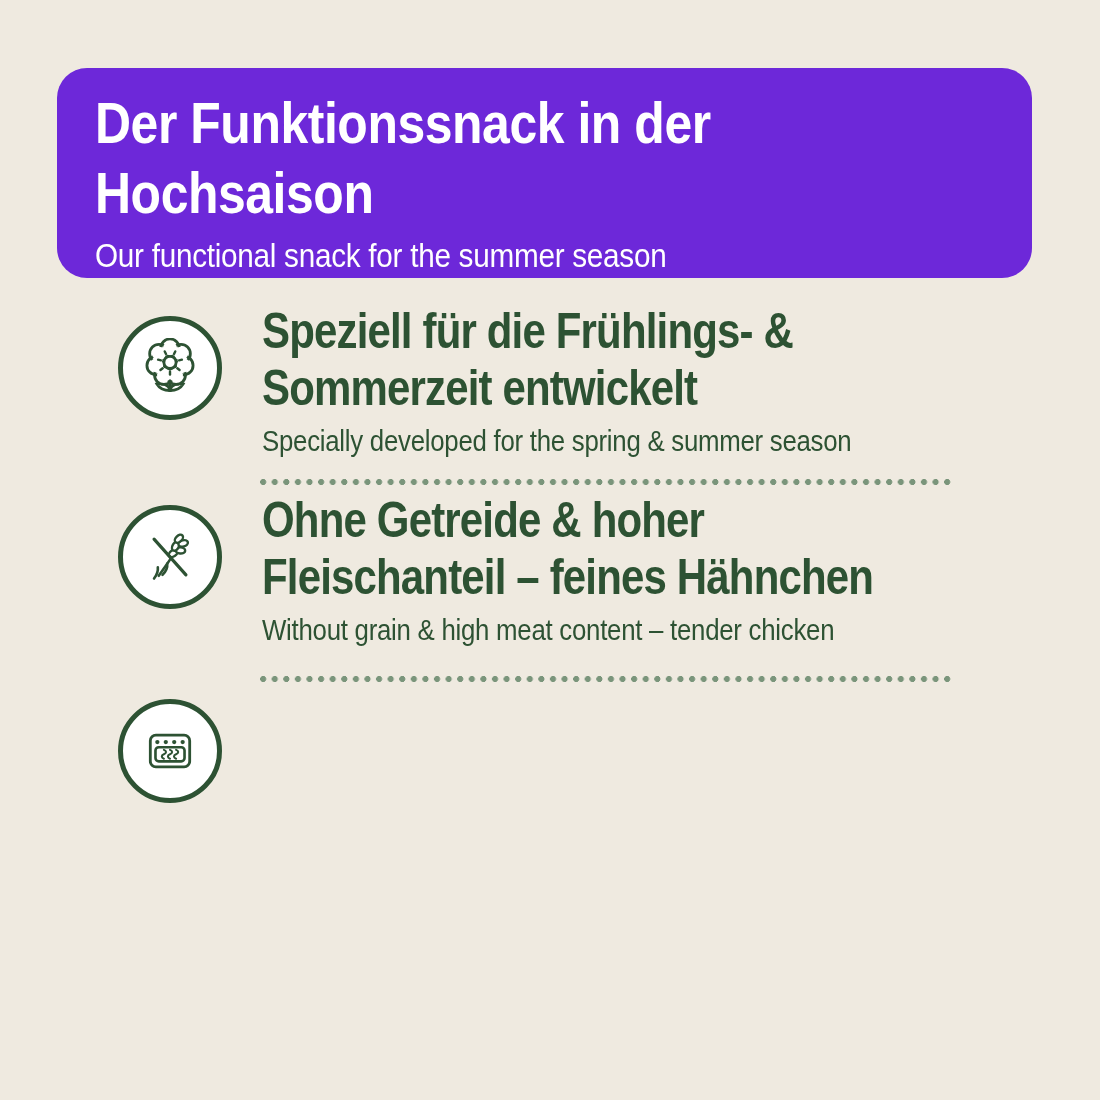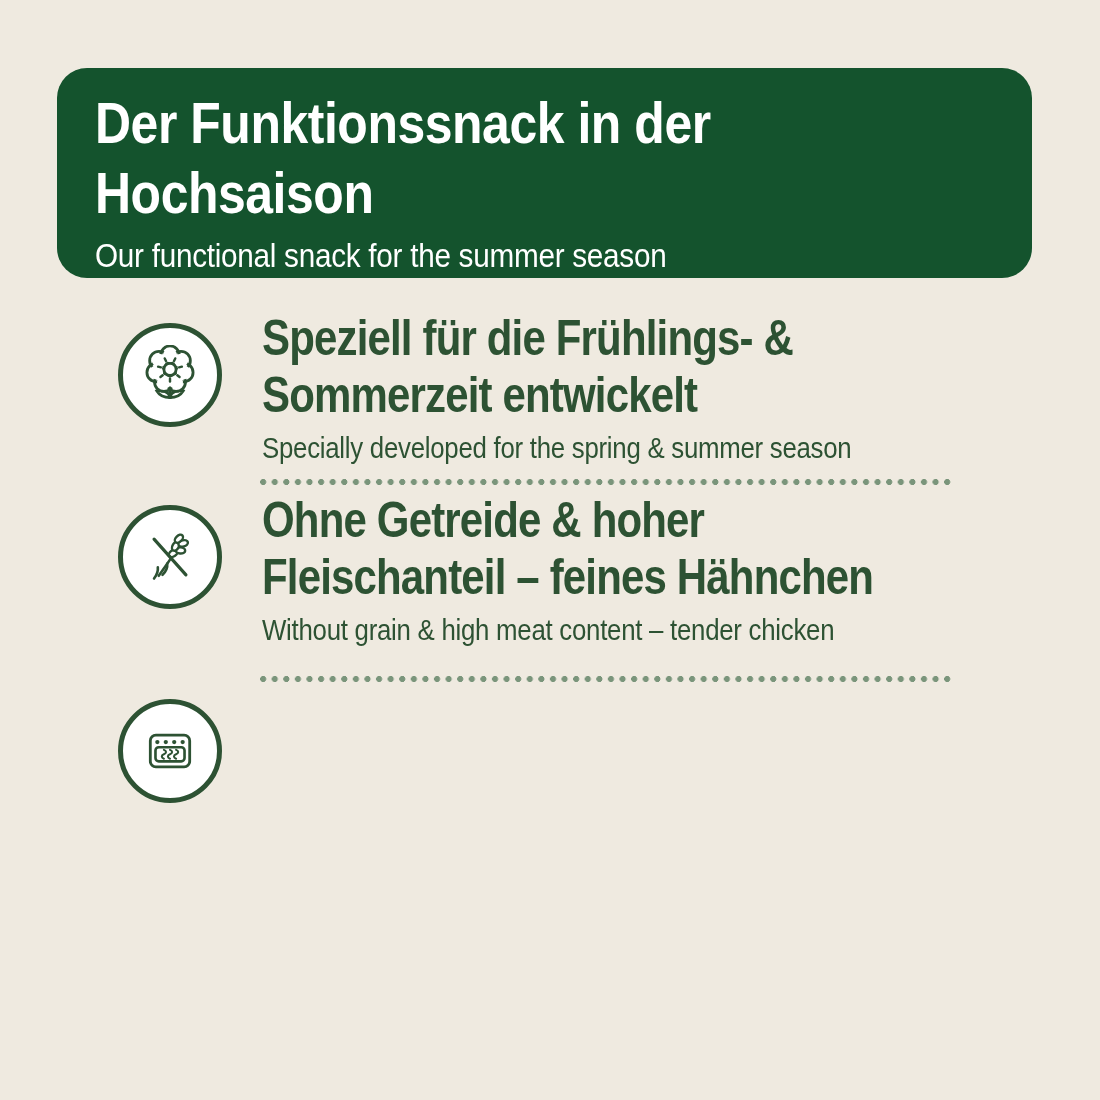--- a/index.html
+++ b/index.html
@@ -7,21 +7,21 @@
     width: 1100px; height: 1100px;
     background: #EFEAE0;
     font-family: "Liberation Sans", sans-serif;
     position: relative;
     overflow: hidden;
   }
   .banner {
     position: absolute;
     left: 57px; top: 68px;
     width: 975px; height: 210px;
-    background: #14532d;
+    background: #6d28d9;
     border-radius: 30px;
     box-sizing: border-box;
     padding: 20px 38px;
     color: #FFFFFF;
   }
   .banner-title {
     font-size: 58px;
     font-weight: bold;
     line-height: 1.2;
     letter-spacing: -0.5px;
@@ -38,21 +38,21 @@
     transform-origin: left top;
   }
   .feature {
     position: absolute;
     left: 118px;
     width: 920px;
     display: flex;
     gap: 40px;
     align-items: flex-start;
   }
-  .feature-1 { top: 310px; }
+  .feature-1 { top: 303px; }
   .feature-2 { top: 492px; }
   .feature-3 { top: 686px; }
   .icon-circle {
     flex: 0 0 auto;
     width: 104px; height: 104px;
     box-sizing: border-box;
     border: 5px solid #2D5233;
     border-radius: 50%;
     background: #FFFFFF;
     margin-top: 13px;

